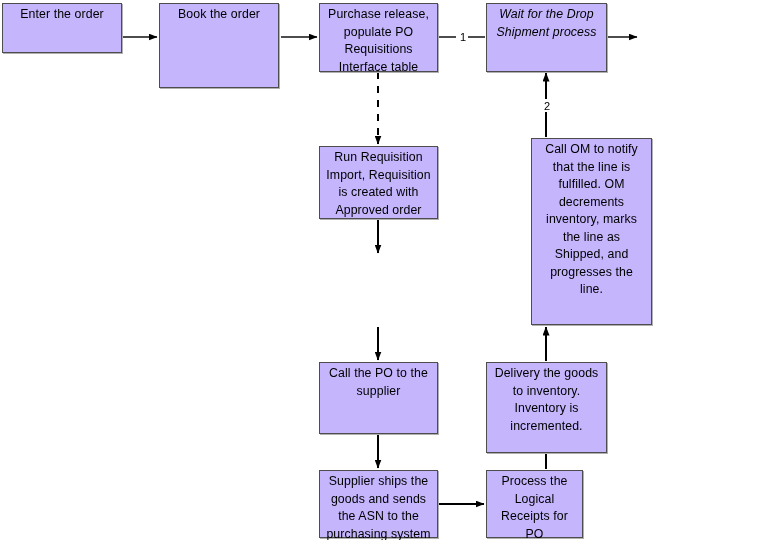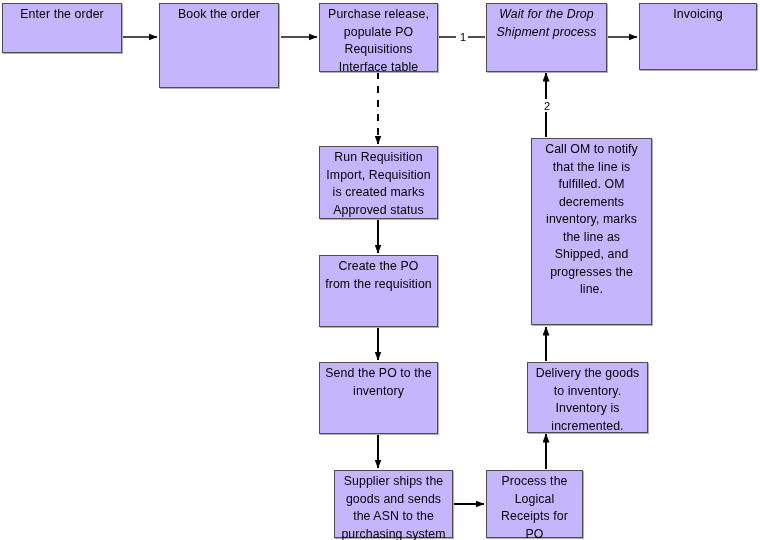--- a/index.html
+++ b/index.html
@@ -101,45 +101,39 @@
   </div>
 
   <div class="node" style="left:319px; top:3px; width:119px; height:69px;">
     <span>Purchase release, populate PO Requisitions Interface table</span>
   </div>
 
   <div class="node" style="left:486px; top:3px; width:121px; height:69px;font-style:italic;">
     <span>Wait for the Drop Shipment process</span>
   </div>
 
-  <div class="node" style="left:639px; top:3px; width:118px; height:67px;">
-    <span>Invoicing</span>
+
+  <div class="node" style="left:319px; top:146px; width:119px; height:73px;">
+    <span>Run Requisition Import, Requisition is created with Approved order</span>
   </div>
 
-  <div class="node" style="left:319px; top:146px; width:119px; height:73px;">
-    <span>Run Requisition Import, Requisition is created marks Approved status</span>
+
+  <div class="node" style="left:319px; top:362px; width:119px; height:72px;">
+    <span>Call the PO to the supplier</span>
   </div>
 
-  <div class="node" style="left:319px; top:255px; width:119px; height:72px;">
-    <span>Create the PO from the requisition</span>
-  </div>
-
-  <div class="node" style="left:319px; top:362px; width:119px; height:72px;">
-    <span>Send the PO to the inventory</span>
-  </div>
-
-  <div class="node" style="left:319px; top:470px; width:119px; height:68px;margin-left:15px;">
+  <div class="node" style="left:319px; top:470px; width:119px; height:68px;">
     <span>Supplier ships the goods and sends the ASN to the purchasing system</span>
   </div>
 
   <div class="node" style="left:486px; top:138px; width:121px; height:187px;margin-left:45px;">
     <span>Call OM to notify that the line is fulfilled. OM decrements inventory, marks the line as Shipped, and progresses the line.</span>
   </div>
 
-  <div class="node" style="left:486px; top:362px; width:121px; height:71px;margin-left:41px;">
+  <div class="node" style="left:486px; top:362px; width:121px; height:91px;">
     <span>Delivery the goods to inventory. Inventory is incremented.</span>
   </div>
 
   <div class="node" style="left:486px; top:470px; width:97px; height:68px;">
     <span>Process the Logical Receipts for PO</span>
   </div>
 
   <div class="edge-label" style="left:458px; top:31px;">1</div>
 
   <div class="edge-label" style="left:542px; top:100px;">2</div>

